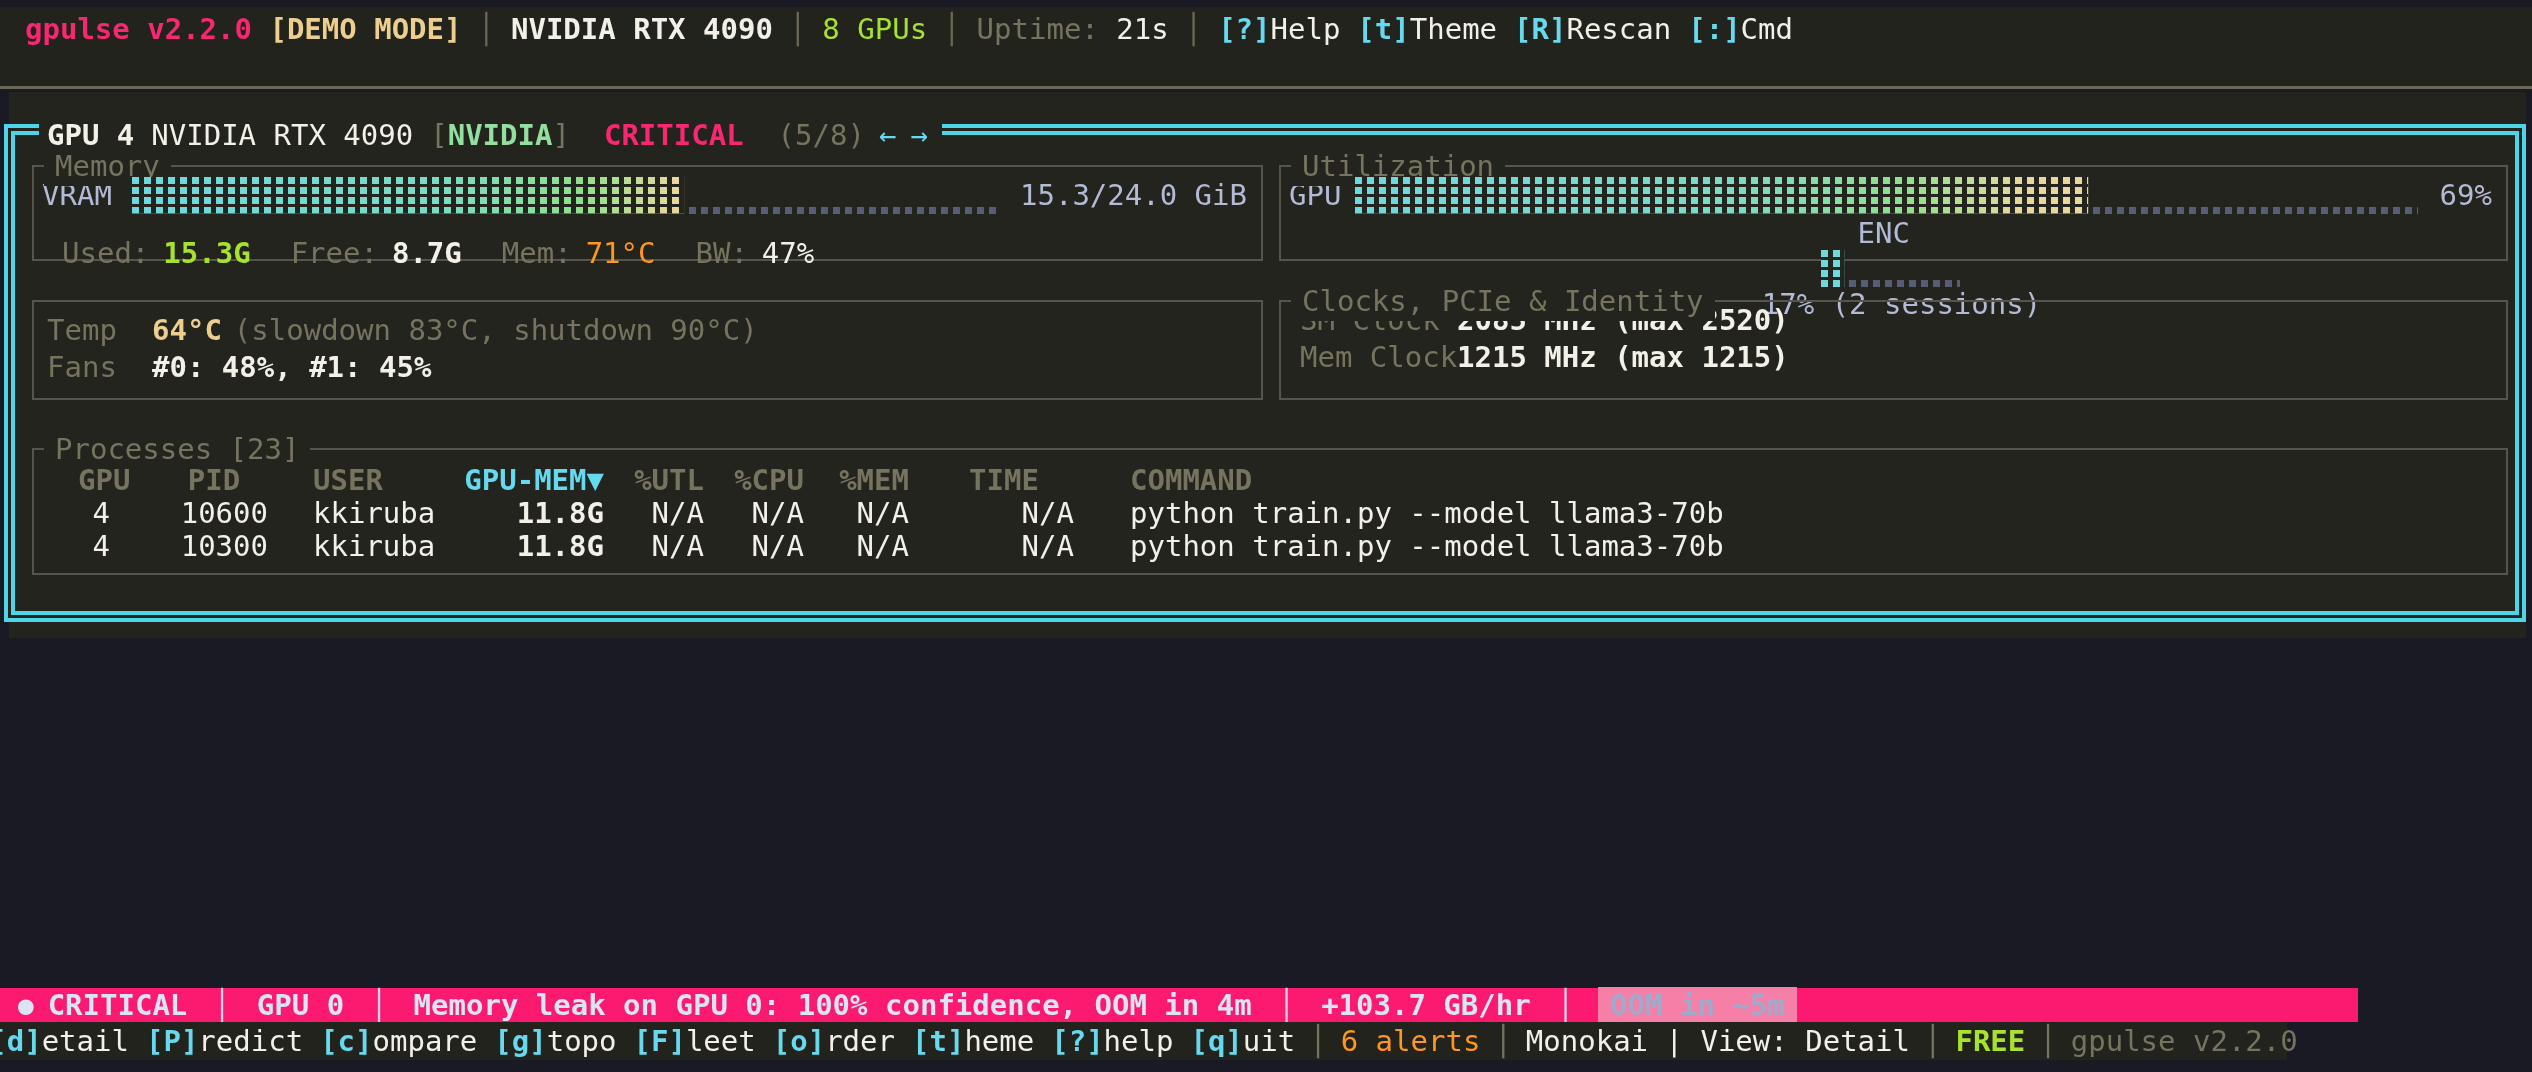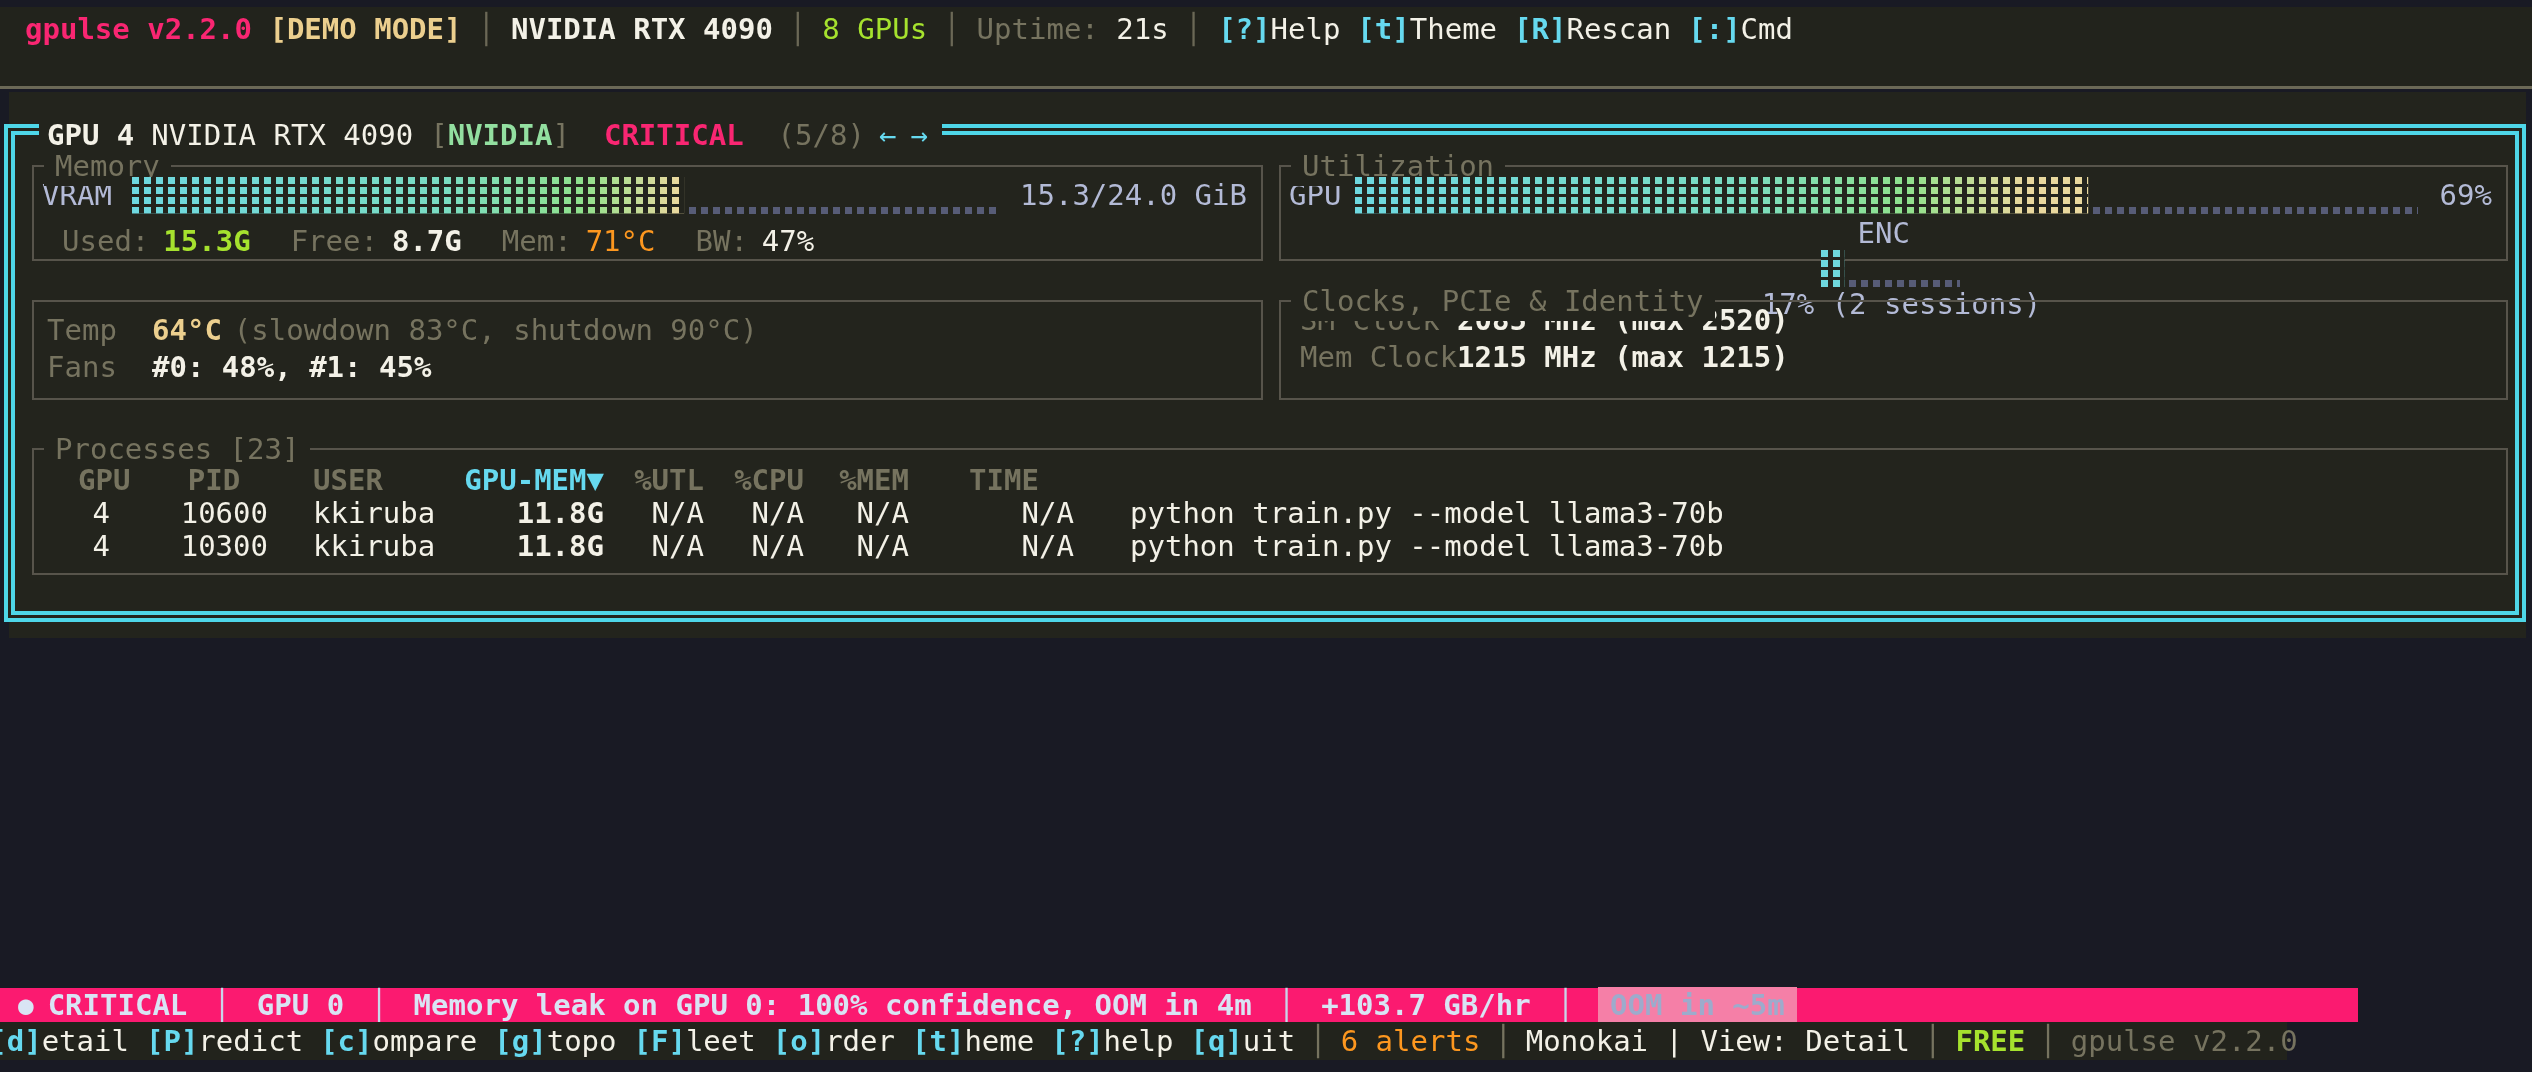--- a/index.html
+++ b/index.html
@@ -68,21 +68,21 @@
       repeating-linear-gradient(90deg,  transparent 0 7px, var(--panel-bg) 7px 12px),
       repeating-linear-gradient(180deg, transparent 0 7px, var(--panel-bg) 7px 10px),
       linear-gradient(90deg, var(--dot-cyan) 0%, var(--dot-teal) 100%);
   }
   .bar .rest{
     position:absolute; left:calc(var(--fill,0%) + 5px); right:0; bottom:0; height:7px;
     background-image: repeating-linear-gradient(90deg, var(--dot-unfilled) 0 7px, transparent 7px 12px);
   }
   .bar-val{ margin-left:22px; }
 
-  .stats-row{ display:flex; padding-left:28px; margin-top:8px; line-height:34px; white-space:pre; }
+  .stats-row{ display:flex; padding-left:28px; margin-top:20px; line-height:34px; white-space:pre; }
   .stat-label{ color:var(--label-gray); margin-right:14px; }
   .stat-value{ margin-right:40px; }
 
   .kv-row{ display:flex; padding-left:13px; line-height:37px; white-space:pre; }
   #box-therm .kv-row:first-of-type, #box-clocks .kv-row:first-of-type{ margin-top:10px; }
   .kv-label{ color:var(--label-gray); width:105px; flex:none; }
   #box-clocks .kv-row{ padding-left:19px; }
   #box-clocks .kv-label{ width:157px; }
   .kv-note{ color:var(--label-gray); margin-left:12px; }
 
@@ -236,20 +236,21 @@
     <div class="box-title">Processes [23]</div>
     <div class="prow phead">
       <span class="h1">GPU</span>
       <span class="h2">PID</span>
       <span class="c3">USER</span>
       <span class="h4">GPU-MEM▼</span>
       <span>%UTL</span>
       <span>%CPU</span>
       <span>%MEM</span>
       <span class="h8">TIME</span>
+      <span class="c9">COMMAND</span>
     </div>
     <div class="prow pdata">
       <span>4</span>
       <span>10600</span>
       <span class="c3">kkiruba</span>
       <span class="c4">11.8G</span>
       <span>N/A</span>
       <span>N/A</span>
       <span>N/A</span>
       <span>N/A</span>

